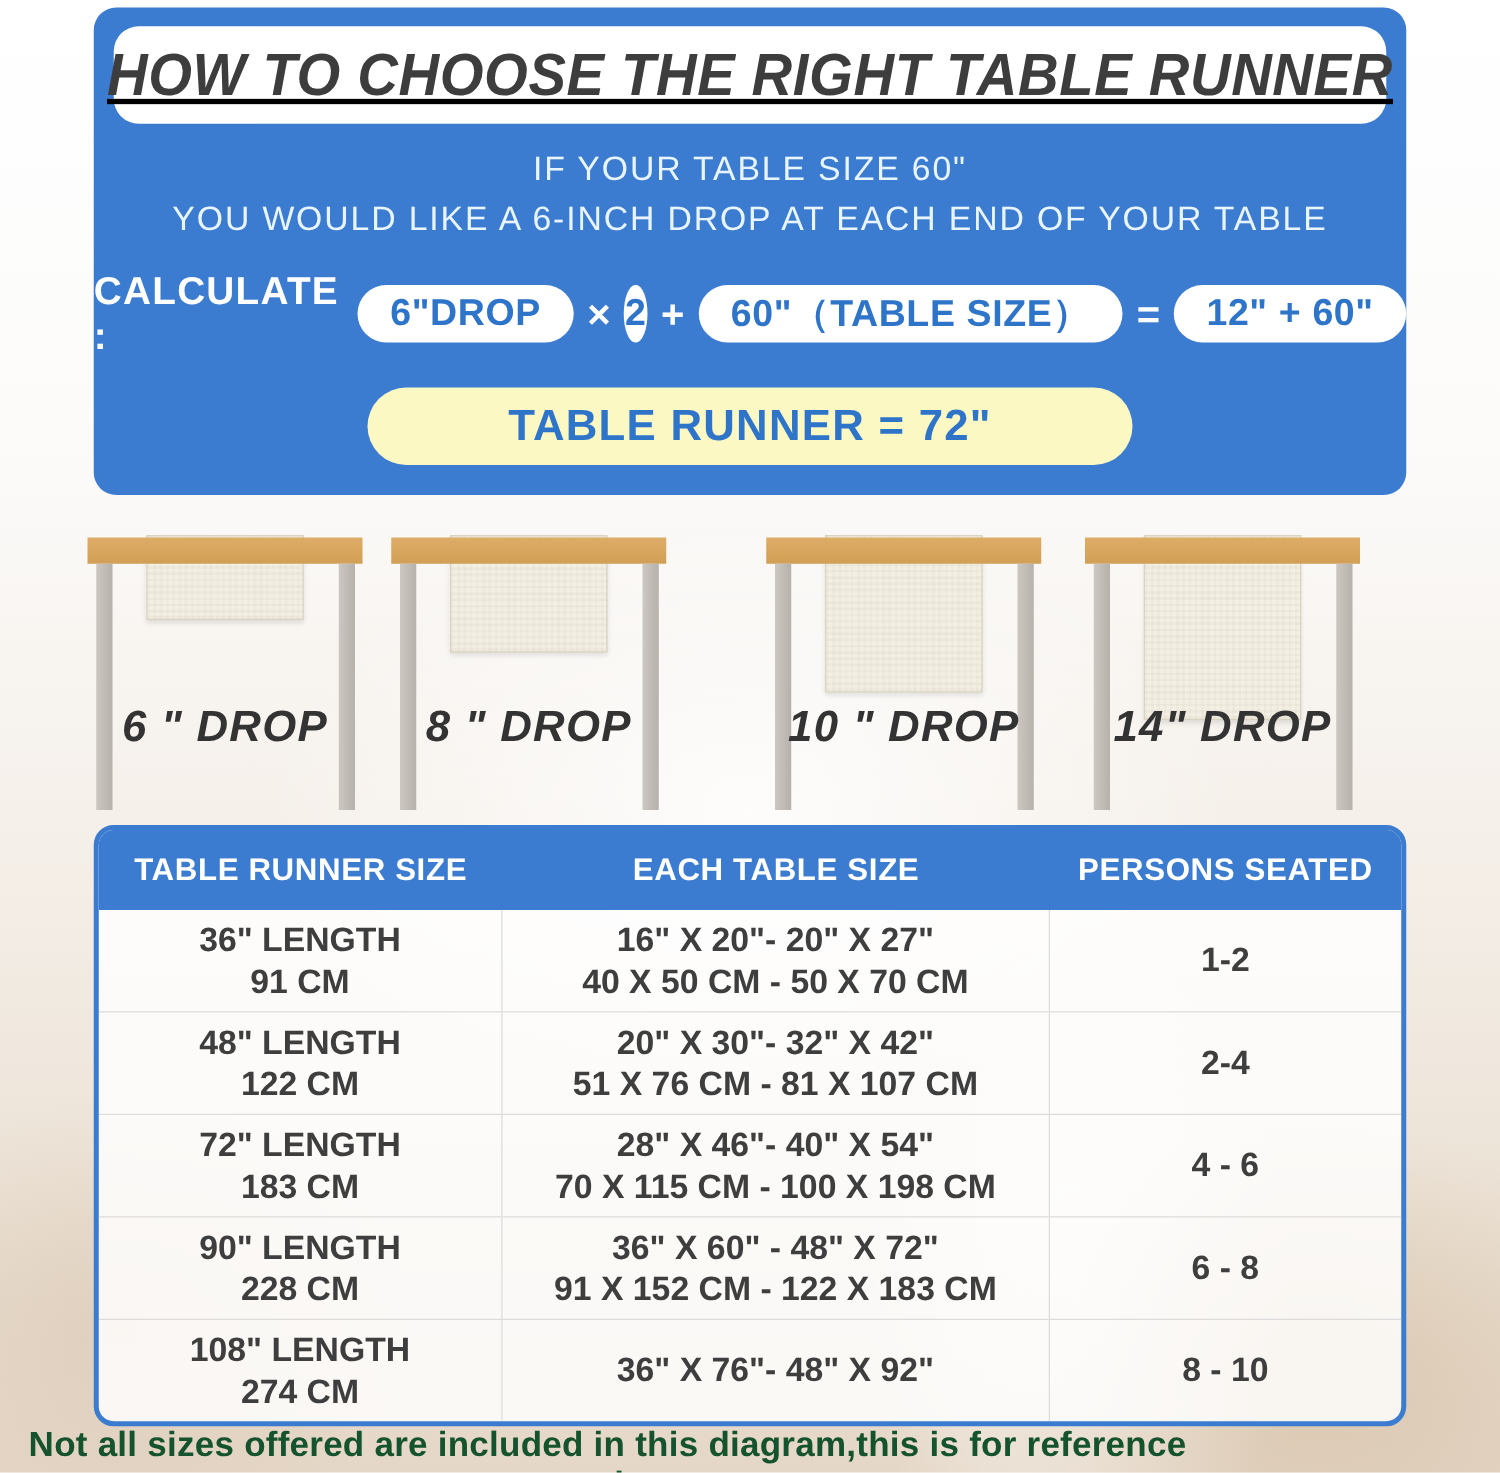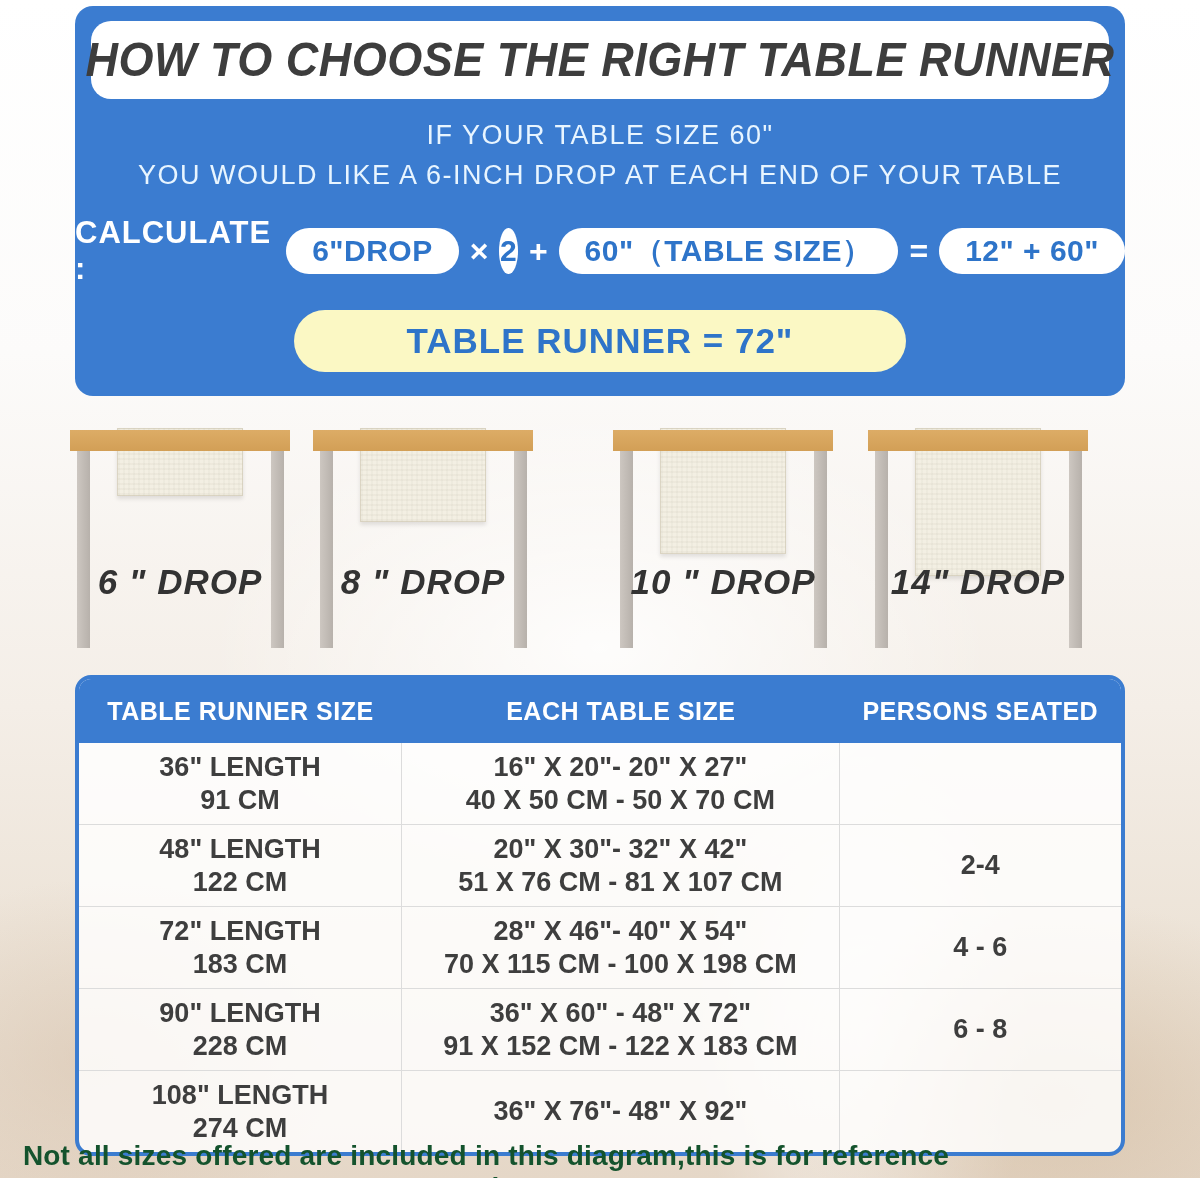--- a/index.html
+++ b/index.html
@@ -10,21 +10,21 @@
       radial-gradient(420px 280px at 88% 93%, rgba(203,176,144,0.45), transparent 70%),
       radial-gradient(340px 260px at 8% 90%, rgba(214,193,172,0.50), transparent 70%),
       radial-gradient(240px 420px at 72% 88%, rgba(255,255,255,0.65), transparent 70%),
       radial-gradient(520px 320px at 50% 55%, rgba(255,255,255,0.85), transparent 75%),
       linear-gradient(180deg,#ffffff 0%,#fcfbfa 30%,#f4eee7 60%,#ebe1d4 84%,#e5d7c7 100%);
   }
   
   .hero{position:absolute;left:75px;top:6px;width:1050px;height:390px;
     background:#3b7cd0;border-radius:18px;}
   .title-bar{position:absolute;left:16px;top:15px;right:16px;height:78px;background:#ffffff;
-    border-radius:20px;display:flex;align-items:center;justify-content:center;}
+    border-radius:20px;display:flex;align-items:center;justify-content:center;text-decoration:underline;}
   .title-bar h1{margin:0;font-size:45px;font-weight:bold;font-style:italic;color:#3d3d3d;
     white-space:nowrap;letter-spacing:0.5px;transform:scaleY(1.06);}
   .sub{margin:0;text-align:center;color:#e8f5ff;letter-spacing:1.5px;font-size:27px;}
   .sub.l1{padding-top:114px;}
   .sub.l2{padding-top:9px;}
   .calc-row{margin-top:24px;display:flex;align-items:center;justify-content:center;gap:11px;color:#ffffff;}
   .calc-label{font-size:31px;font-weight:bold;letter-spacing:1px;margin-right:4px;}
   .pill{display:inline-flex;align-items:center;justify-content:center;height:46px;
     background:#ffffff;color:#2e74c9;font-weight:bold;font-size:30px;padding:0 26px;
     border-radius:999px;letter-spacing:0.5px;white-space:nowrap;}
@@ -44,21 +44,21 @@
   .leg-l{left:7px}.leg-r{right:6px}
   .runner{position:absolute;top:32px;left:50%;transform:translateX(-50%);width:124px;
     background:#f3efe3;
     background-image:repeating-linear-gradient(0deg, rgba(120,110,90,0.05) 0 2px, transparent 2px 5px),
                      repeating-linear-gradient(90deg, rgba(120,110,90,0.04) 0 2px, transparent 2px 5px);
     border:1px solid rgba(210,203,182,0.7);box-shadow:0 3px 4px rgba(0,0,0,0.10);}
   .fig1 .runner{height:66px}.fig2 .runner{height:92px}.fig3 .runner{height:124px}.fig4 .runner{height:146px}
   .drop-label{position:absolute;top:166px;left:0;width:100%;text-align:center;margin:0;
     font-size:35px;font-weight:bold;font-style:italic;color:#333333;letter-spacing:1px;white-space:nowrap;}
   
-  .card{position:absolute;top:675px;left:75px;width:1050px;box-sizing:border-box;
+  .card{position:absolute;top:660px;left:75px;width:1050px;box-sizing:border-box;
     background:rgba(255,255,255,0.82);border:4px solid #3b7cd0;border-radius:16px;overflow:hidden;}
   .thead{display:grid;grid-template-columns:31% 42% 27%;background:#3b7cd0;height:64px;align-items:center;}
   .th{color:#ffffff;font-weight:bold;font-size:25px;text-align:center;letter-spacing:0.5px;}
   .trow{display:grid;grid-template-columns:31% 42% 27%;height:81px;}
   .trow:not(:first-child){border-top:1px solid #dcdcdc;}
   .cell{display:flex;flex-direction:column;align-items:center;justify-content:center;
     color:#3e3e3e;font-weight:bold;font-size:27px;line-height:1.22;text-align:center;white-space:nowrap;}
   .cell.c1,.cell.c2{border-right:1px solid #dcdcdc;}
   
   .note{position:absolute;top:1140px;left:0;width:972px;margin:0;text-align:center;
@@ -128,20 +128,21 @@
     <div class="tbody">
       <div class="trow">
         <div class="cell c1">
           <div>36" LENGTH</div>
           <div>91 CM</div>
         </div>
         <div class="cell c2">
           <div>16" X 20"- 20" X 27"</div>
           <div>40 X 50 CM - 50 X 70 CM</div>
         </div>
+        <div class="cell c3">1-2</div>
       </div>
       <div class="trow">
         <div class="cell c1">
           <div>48" LENGTH</div>
           <div>122 CM</div>
         </div>
         <div class="cell c2">
           <div>20" X 30"- 32" X 42"</div>
           <div>51 X 76 CM - 81 X 107 CM</div>
         </div>
@@ -170,19 +171,20 @@
         <div class="cell c3">6 - 8</div>
       </div>
       <div class="trow">
         <div class="cell c1">
           <div>108" LENGTH</div>
           <div>274 CM</div>
         </div>
         <div class="cell c2">
           <div>36" X 76"- 48" X 92"</div>
         </div>
+        <div class="cell c3">8 - 10</div>
       </div>
     </div>
   </section>
 
   <p class="note">Not all sizes offered are included in this diagram,this is for reference only</p>
 
 </div>
 
 </body></html>

